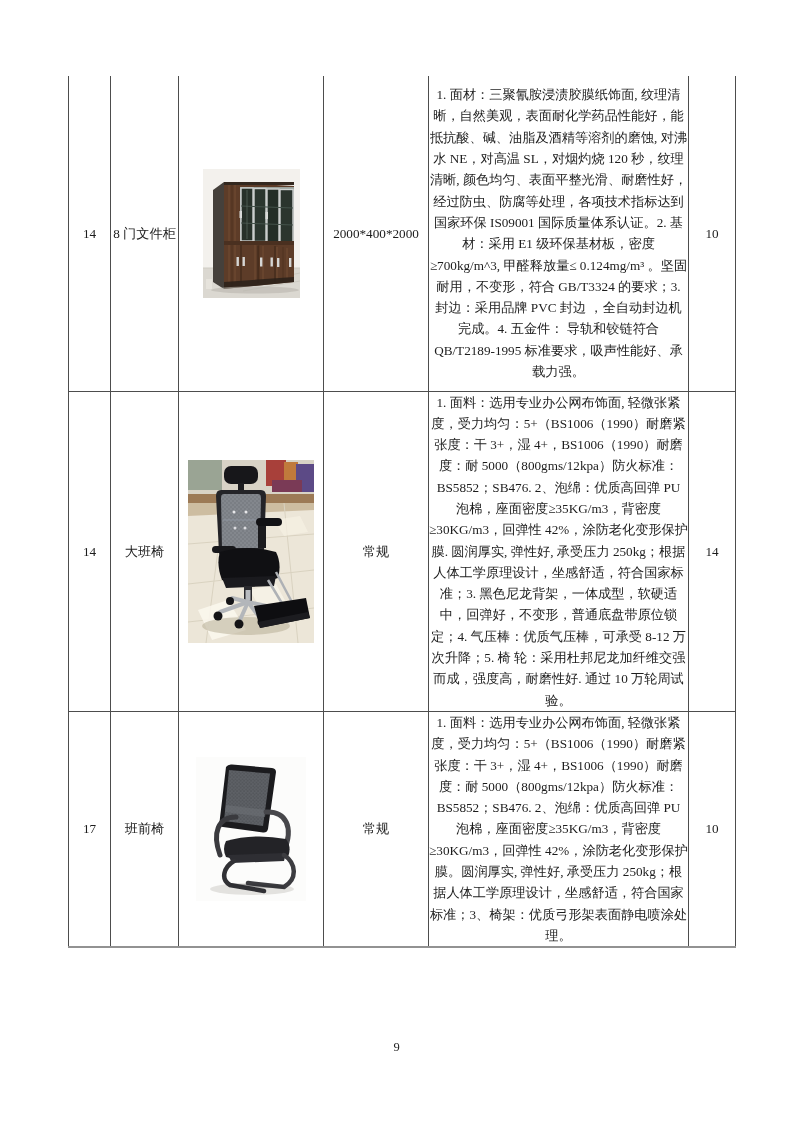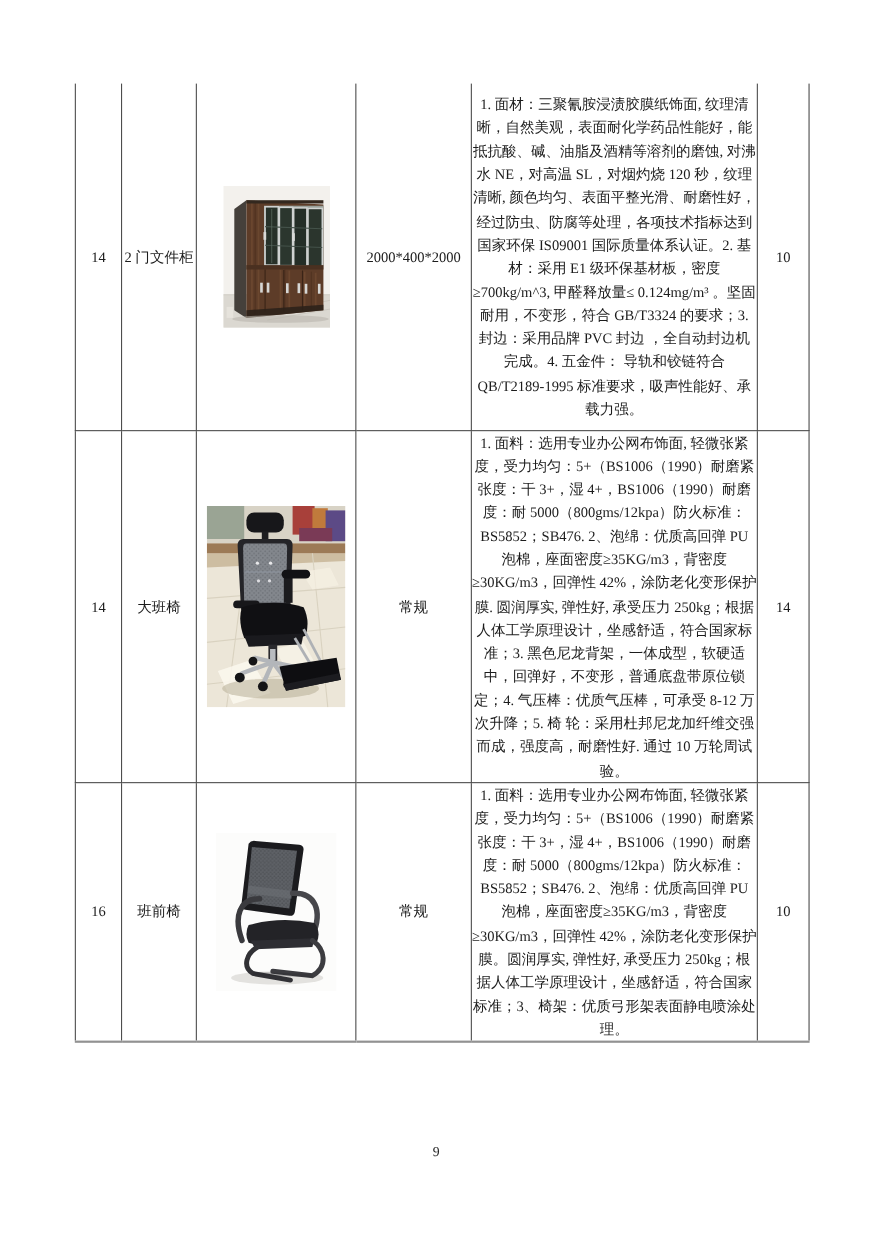--- a/index.html
+++ b/index.html
@@ -45,21 +45,21 @@
         <col class="c-name">
         <col class="c-photo">
       <col class="c-spec">
         <col class="c-desc">
         <col class="c-qty">
     </colgroup>
 
     <tbody>
         <tr style="height:315px;">
       <td>14</td>
-      <td class="name-cell">2 门文件柜</td>
+      <td class="name-cell">8 门文件柜</td>
       <td class="photo-cell">
         <div class="photo-wrap">
 
           <svg class="svg-photo" width="97" height="129" viewBox="0 0 97 129">
             <rect x="0" y="0" width="97" height="129" fill="#f3f1ed"></rect>
             <rect x="0" y="99" width="97" height="30" fill="#dbd8d1"></rect>
             <line x1="0" y1="99" x2="97" y2="99" stroke="#cfccc4" stroke-width="1"></line>
             <line x1="58" y1="112" x2="97" y2="104" stroke="#c9c6be" stroke-width="0.8"></line>
             <line x1="40" y1="122" x2="97" y2="112" stroke="#c9c6be" stroke-width="0.8"></line>
             <rect x="3" y="110" width="6" height="10" fill="#e6e3dc"></rect>
@@ -209,21 +209,21 @@
             <polygon points="70,162 120,152 122,158 72,168" fill="#1c1c20"></polygon>
           </svg>
         </div>
       </td>
       <td>常规</td>
       <td class="desc-cell">1. 面料：选用专业办公网布饰面, 轻微张紧度，受力均匀：5+（BS1006（1990）耐磨紧张度：干 3+，湿 4+，BS1006（1990）耐磨度：耐 5000（800gms/12kpa）防火标准：BS5852；SB476. 2、泡绵：优质高回弹 PU 泡棉，座面密度≥35KG/m3，背密度≥30KG/m3，回弹性 42%，涂防老化变形保护膜. 圆润厚实, 弹性好, 承受压力 250kg；根据人体工学原理设计，坐感舒适，符合国家标准；3. 黑色尼龙背架，一体成型，软硬适中，回弹好，不变形，普通底盘带原位锁定；4. 气压棒：优质气压棒，可承受 8-12 万次升降；5. 椅 轮：采用杜邦尼龙加纤维交强而成，强度高，耐磨性好. 通过 10 万轮周试验。</td>
       <td>14</td>
     </tr>
 
     <tr style="height:231px;">
-      <td>16</td>
+      <td>17</td>
       <td class="name-cell">班前椅</td>
       <td class="photo-cell">
         <div class="photo-wrap">
 
           <svg class="svg-photo" width="110" height="144" viewBox="0 0 110 144">
             <defs>
               <pattern id="mesh16" width="3.5" height="3.5" patternUnits="userSpaceOnUse">
                 <rect width="3.5" height="3.5" fill="#5e6166"></rect>
                 <circle cx="1" cy="1" r="0.6" fill="#45484c"></circle>
                 <circle cx="2.6" cy="2.6" r="0.6" fill="#45484c"></circle>

